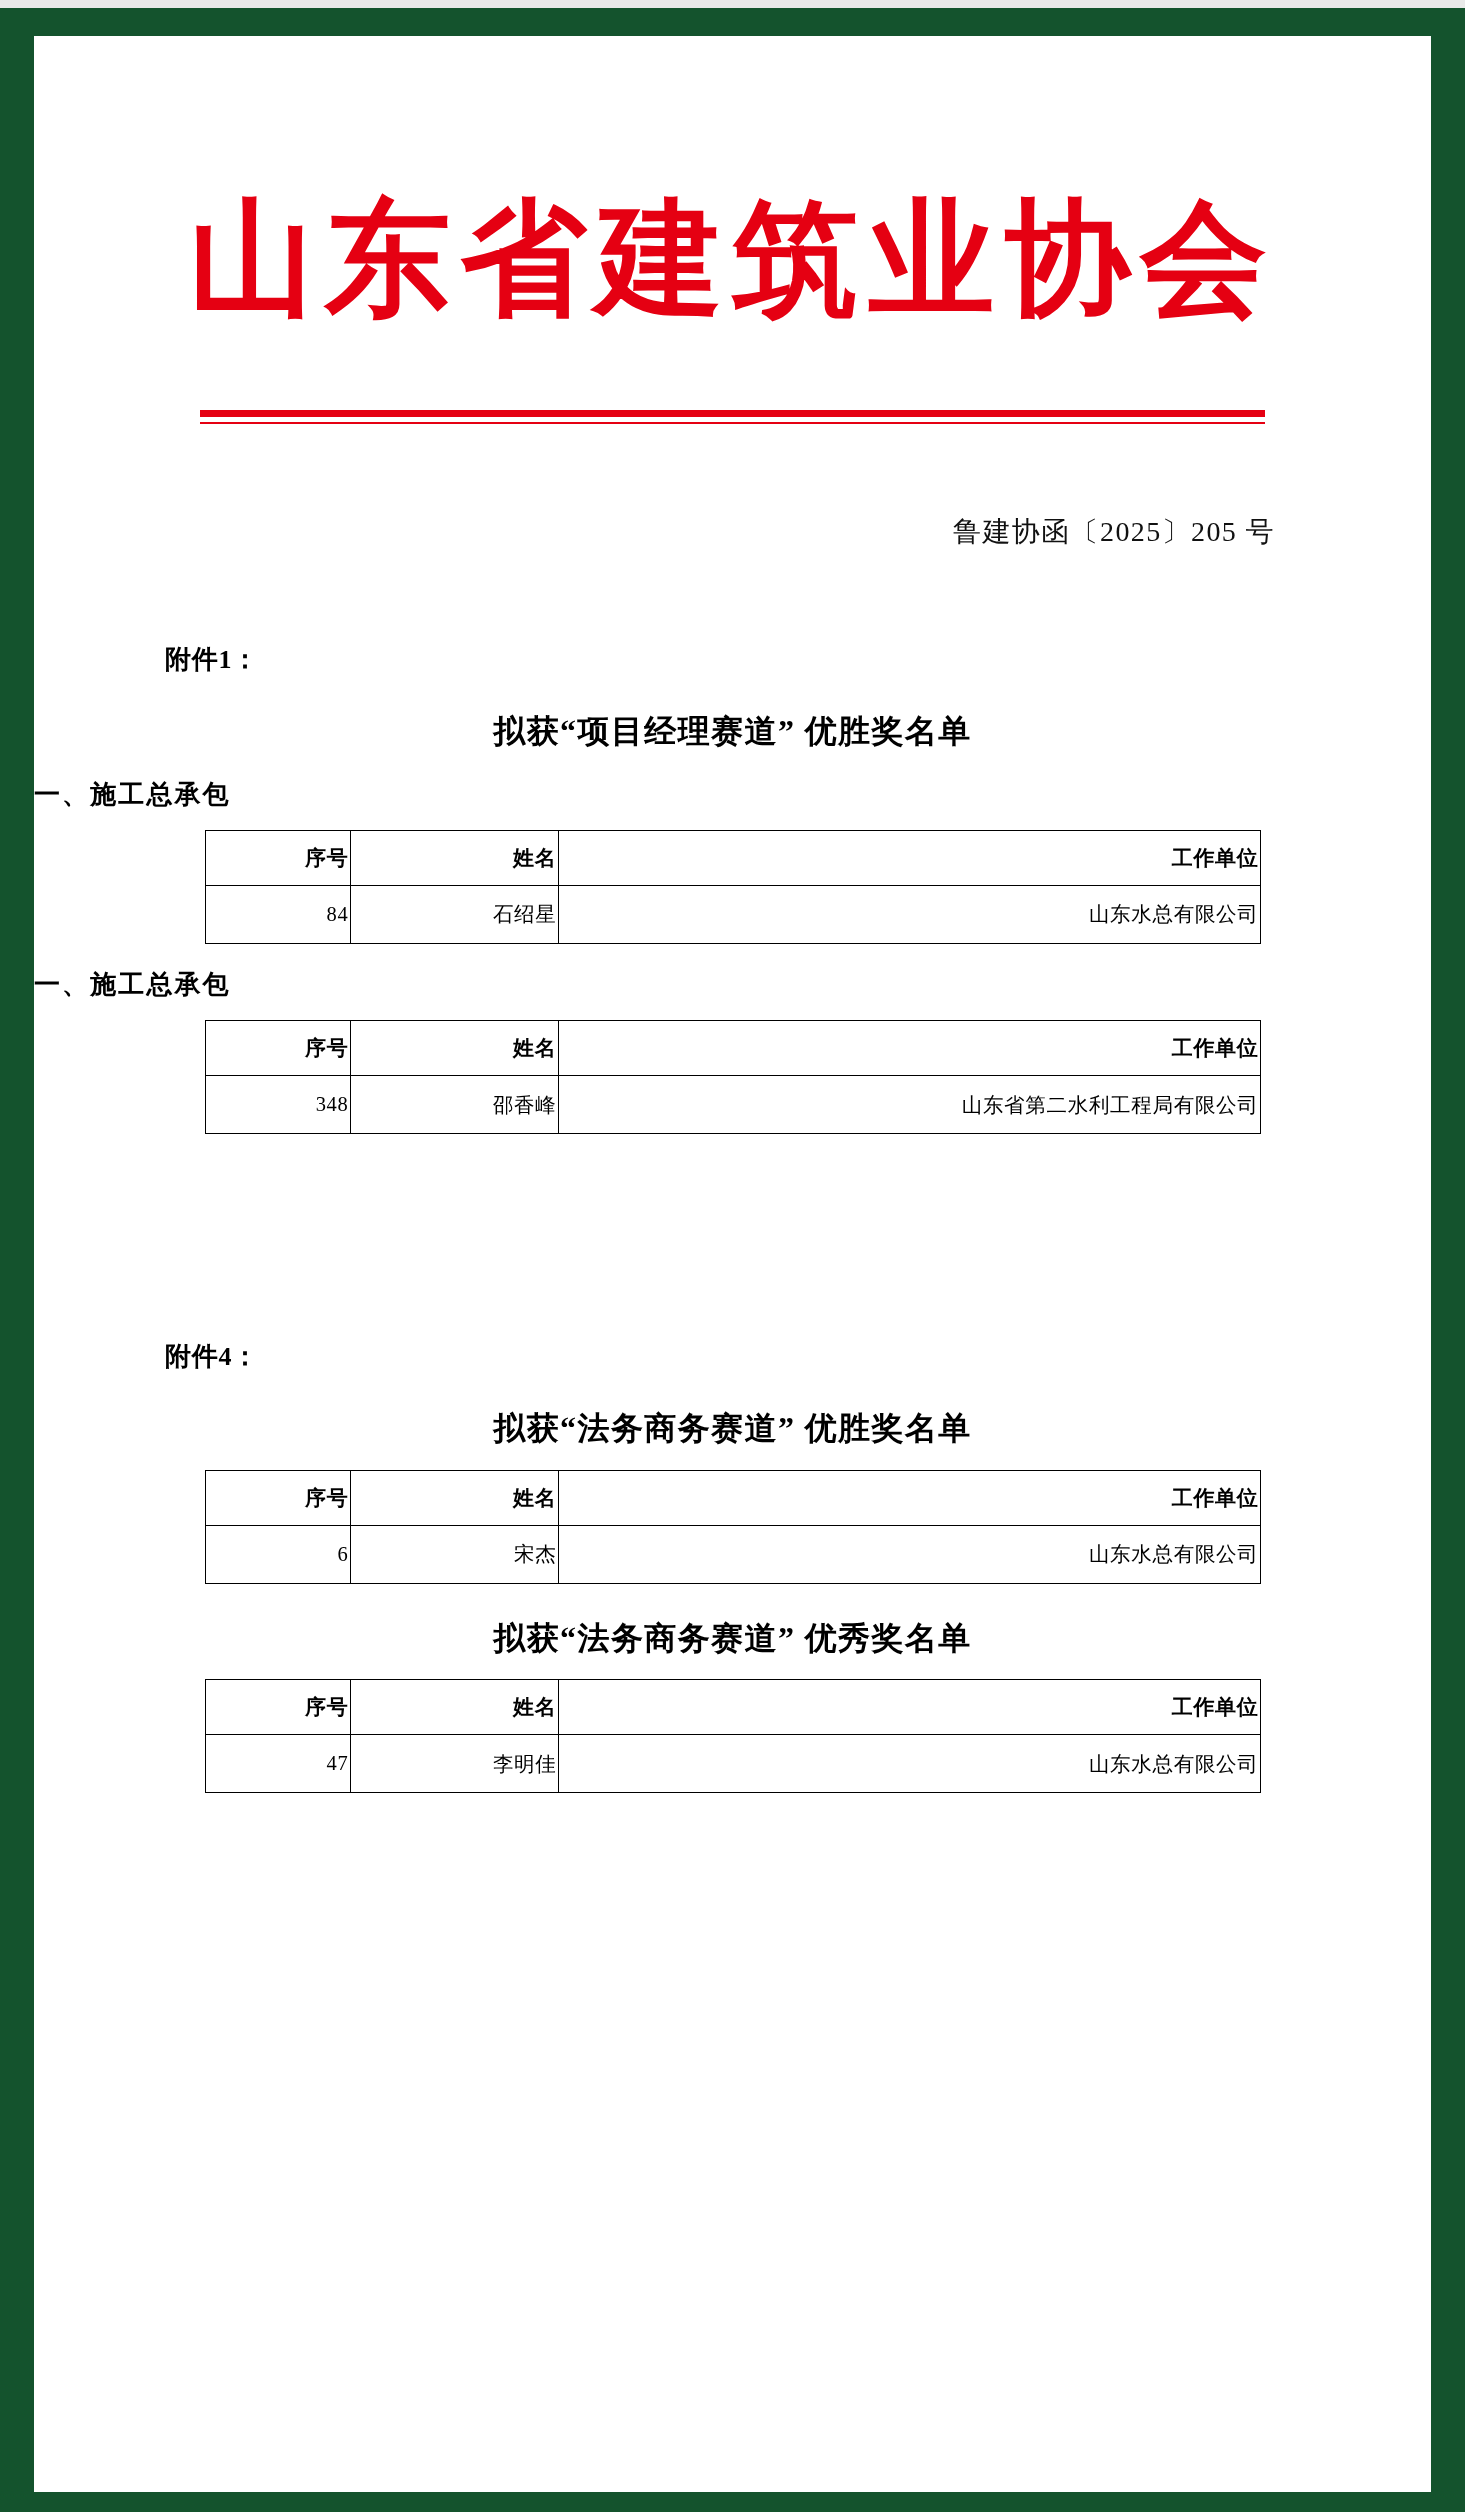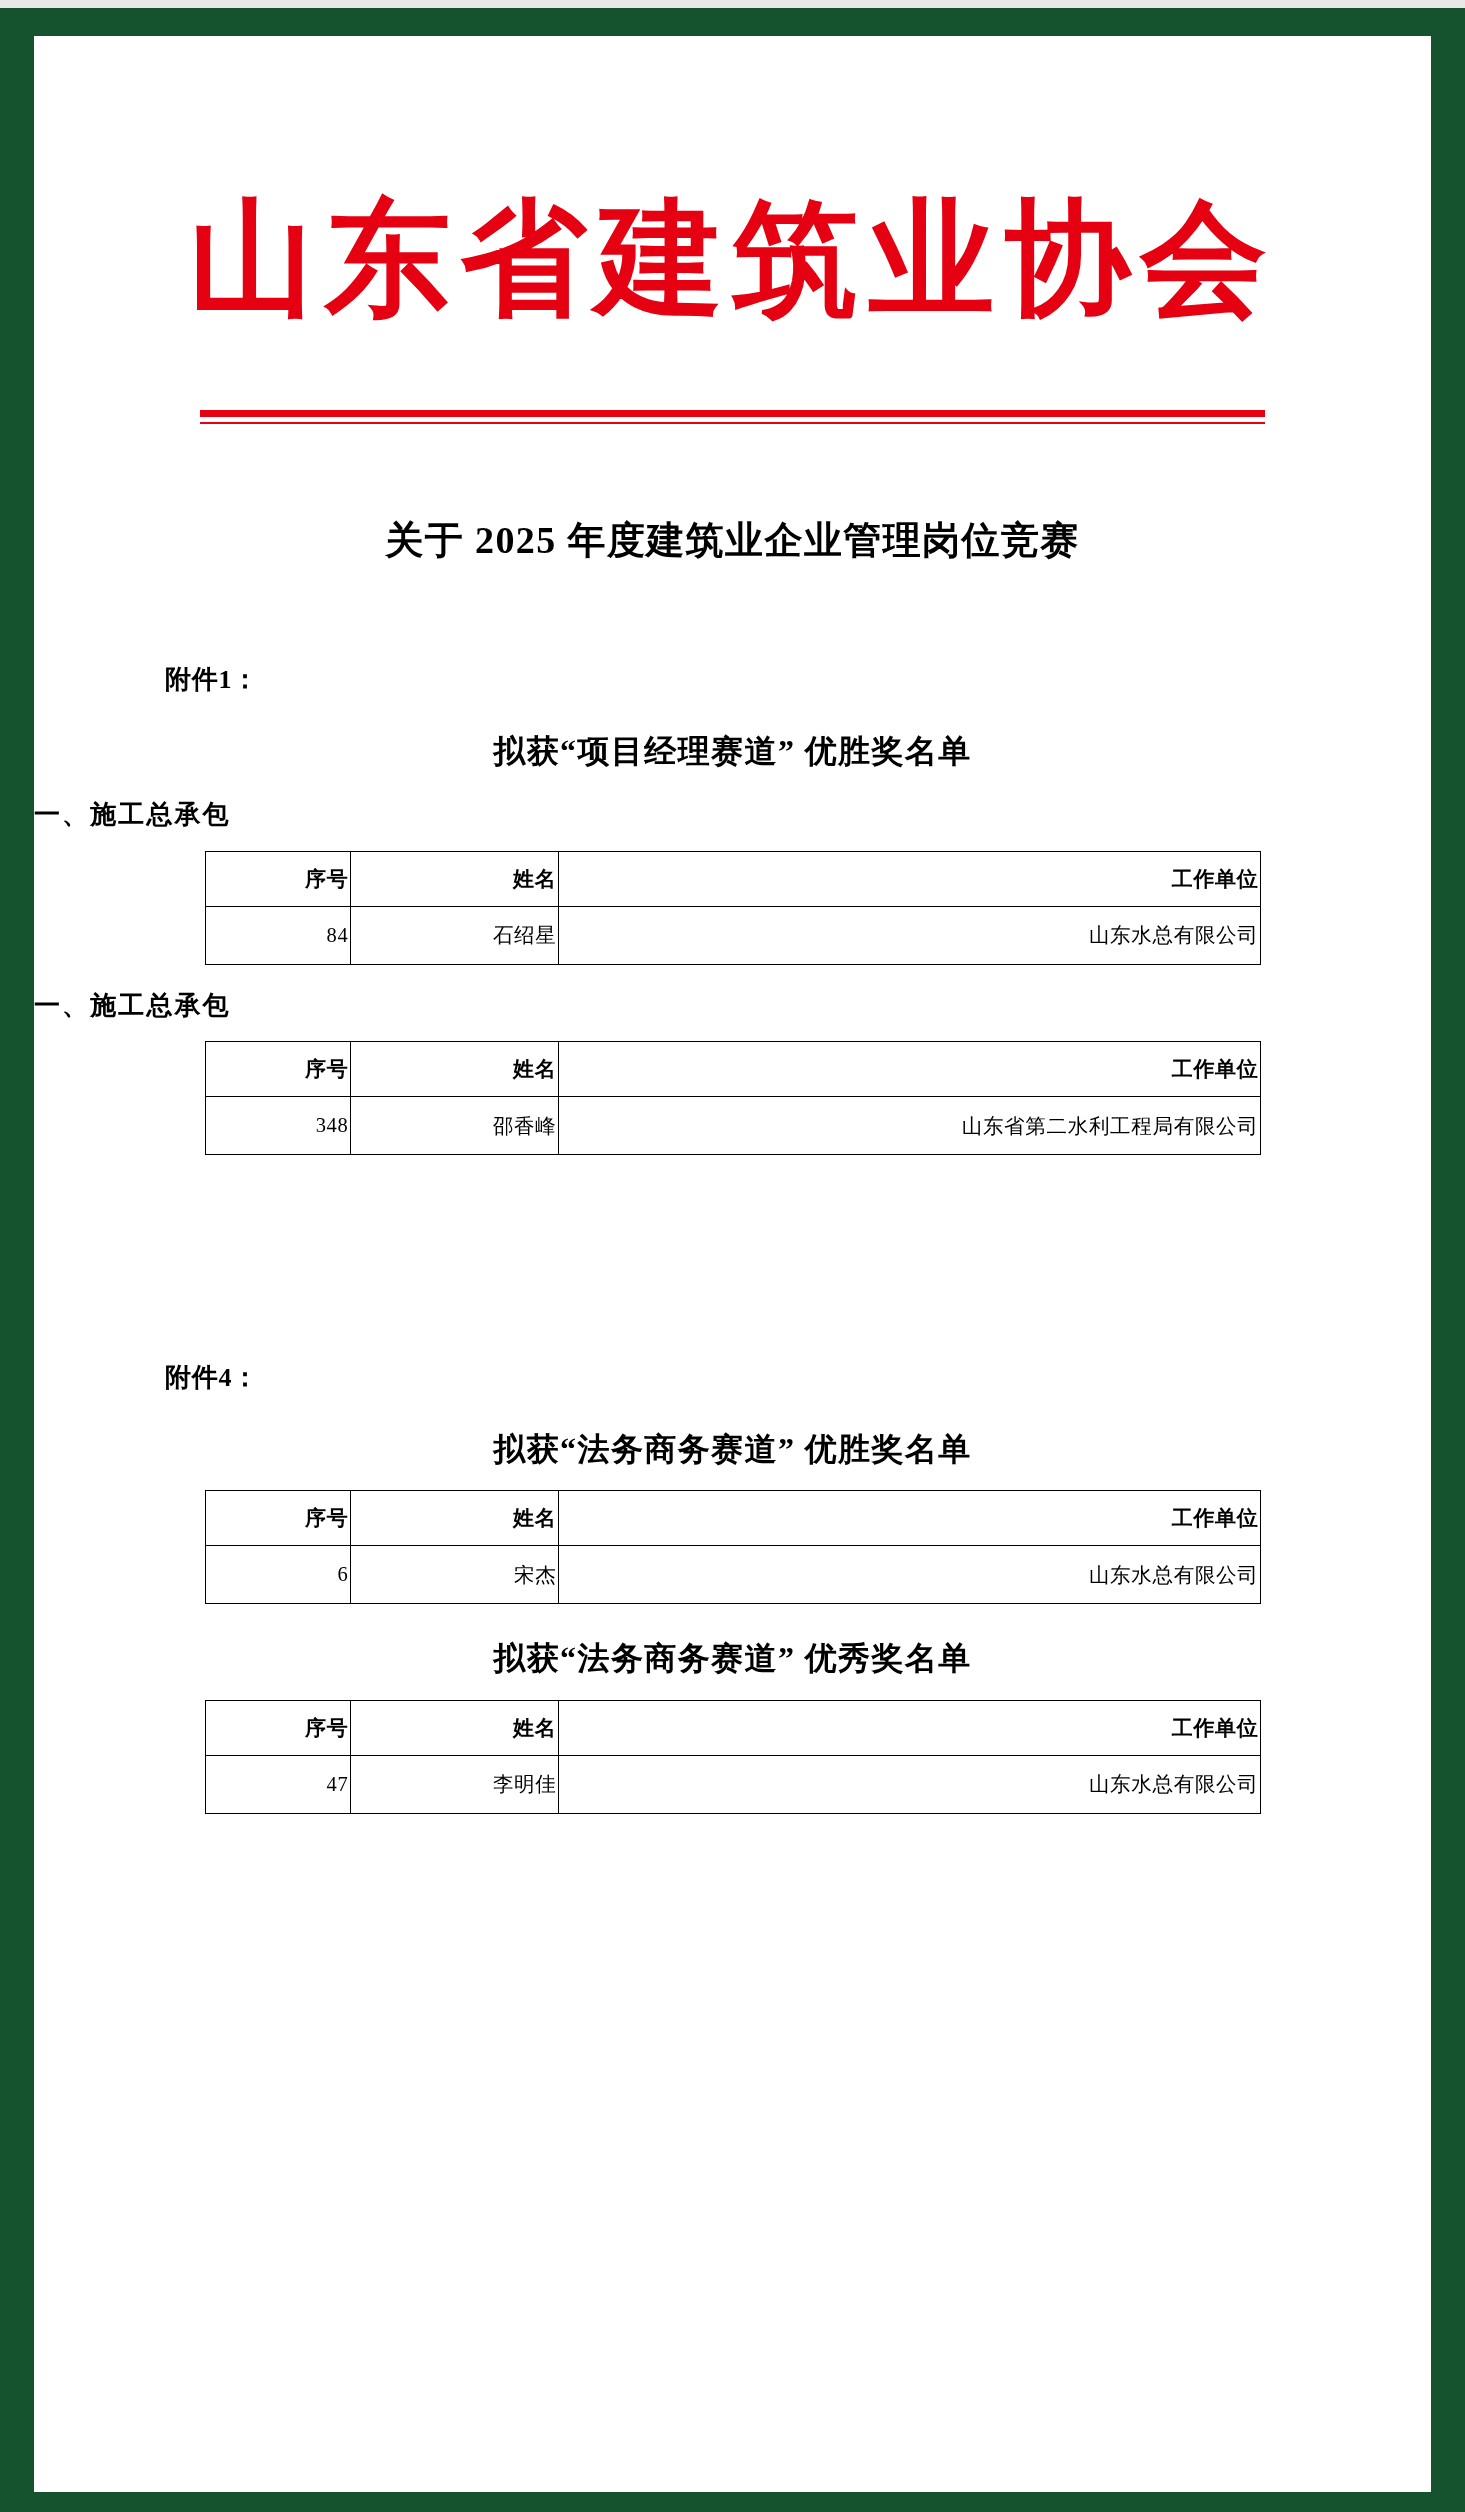--- a/index.html
+++ b/index.html
@@ -148,23 +148,23 @@
   <div class="sheet">
 
     <div class="letterhead">
       <div class="org-title">山东省建筑业协会</div>
     </div>
     <div class="rule-wrap">
       <div class="rule-thick"></div>
       <div class="rule-thin"></div>
     </div>
 
+    <div class="doc-number">鲁建协函〔2025〕205 号</div>
 
     <div class="main-title">
-      <div>关于 2025 年度建筑业企业管理岗位竞赛</div>
     </div>
 
     <div class="attachment">
       <div class="attachment-label">附件1：</div>
 
       <div class="section-title">拟获“项目经理赛道” 优胜奖名单</div>
       <div class="sub-title">一、施工总承包</div>
       <div class="tbl-wrap">
         <table class="awards">
           <thead>

